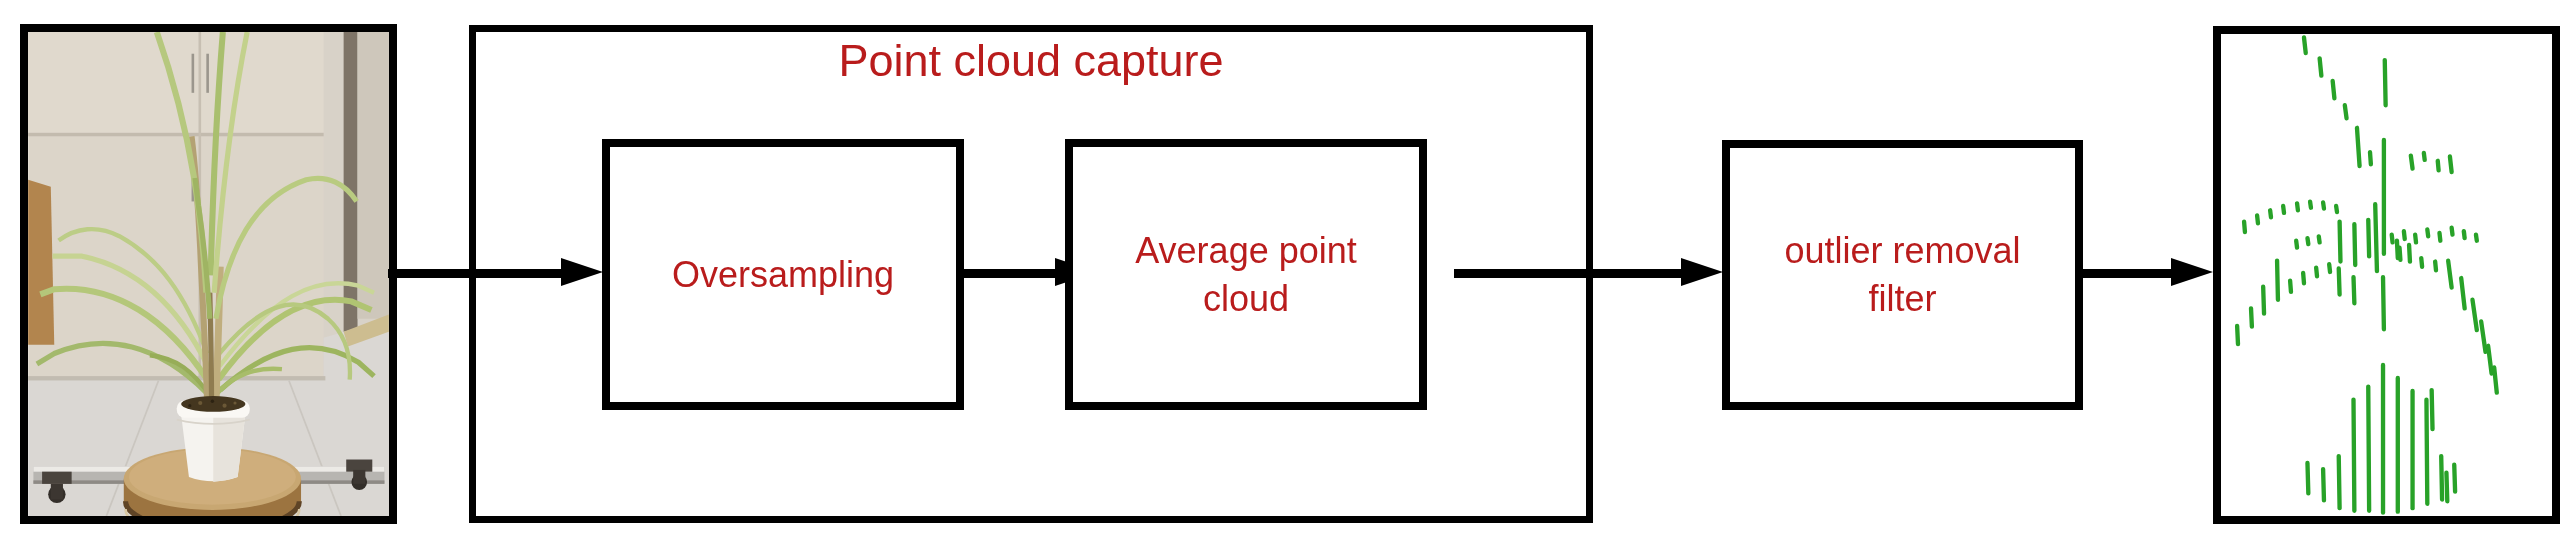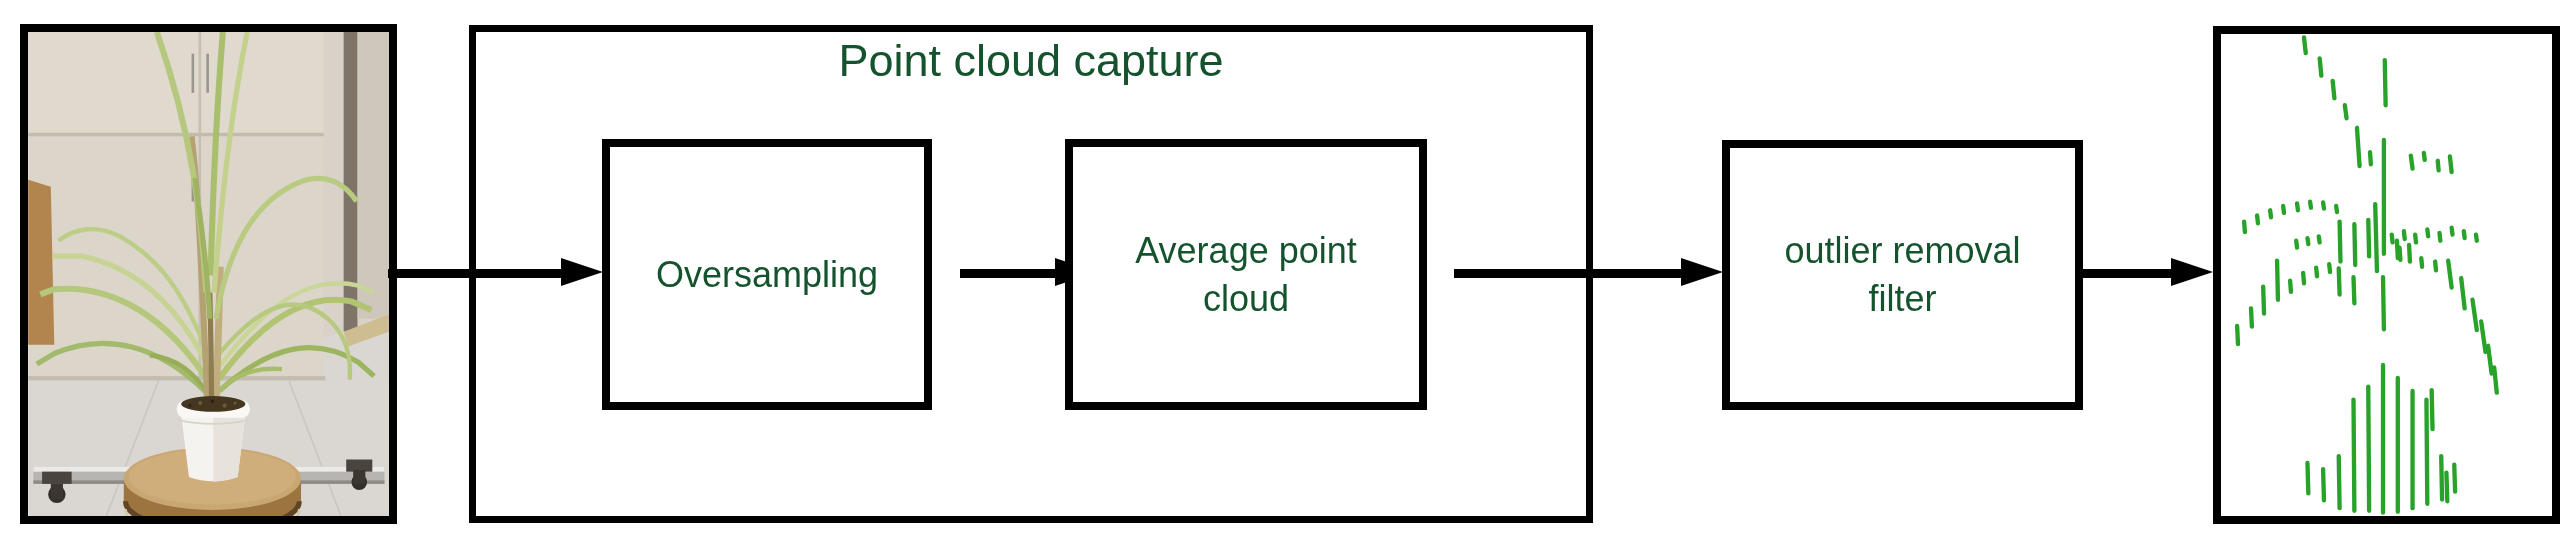--- a/index.html
+++ b/index.html
@@ -1,37 +1,37 @@
 <!DOCTYPE html>
 <html style="font-size:14px"><head>
 <meta charset="utf-8">
 <style>
   html,body{margin:0;padding:0;background:#ffffff;}
   .stage{
     position:relative;width:2576px;height:547px;background:#ffffff;
-    font-family:"Liberation Sans",sans-serif;color:#14532d;overflow:hidden;
+    font-family:"Liberation Sans",sans-serif;color:#b91c1c;overflow:hidden;
   }
   .frame{position:absolute;border:8.7px solid #000;background:#fff;box-sizing:border-box;}
   .photo-frame{left:20px;top:24px;width:377px;height:500px;}
   .pc-frame{left:2213px;top:26px;width:347px;height:498px;}
   .photo-frame svg,.pc-frame svg{display:block;width:100%;height:100%;}
   .outer-box{
     position:absolute;left:469px;top:25px;width:1124px;height:498px;
     border:7px solid #000;box-sizing:border-box;background:transparent;
   }
   .group-title{
     position:absolute;left:0;top:3.5px;width:100%;text-align:center;
     font-size:45px;line-height:1.1;
   }
   .node{
     position:absolute;top:139px;height:271px;border:8.7px solid #000;background:#fff;
     box-sizing:border-box;display:flex;align-items:center;justify-content:center;
     text-align:center;font-size:36px;line-height:1.32;
   }
-  .node-oversampling{left:602px;width:330px;}
+  .node-oversampling{left:602px;width:362px;}
   .node-average{left:1065px;width:362px;}
   .node-outlier{left:1722px;top:140px;width:361px;height:270px;}
   .node-average .node-label{max-width:277px;}
   .node-outlier .node-label{max-width:286px;}
   .arrow-line{position:absolute;top:269px;height:8.7px;background:#000;}
   .arrow-head{
     position:absolute;top:258px;width:0;height:0;
     border-top:14.7px solid transparent;border-bottom:14.7px solid transparent;
     border-left:42px solid #000;
   }

